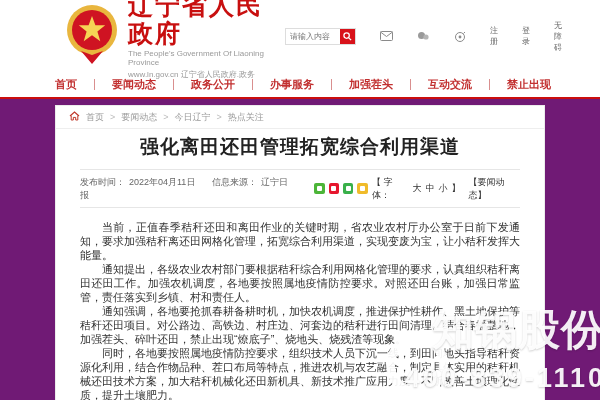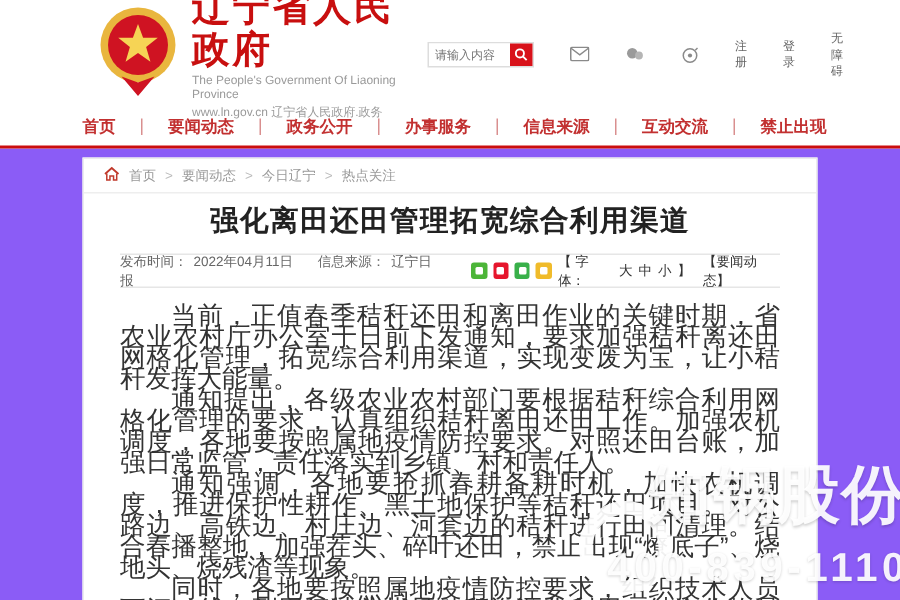--- a/index.html
+++ b/index.html
@@ -1,17 +1,17 @@
 <!DOCTYPE html>
 <html><head>
 <meta charset="utf-8">
 <style>
   * { margin:0; padding:0; box-sizing:border-box; }
   body { background:#ddd; font-family:"Liberation Sans",sans-serif; }
-  .page { position:relative; width:600px; height:400px; background:#8b5cf6; overflow:hidden; margin:0 auto; }
+  .page { position:relative; width:600px; height:400px; background:#701a75; overflow:hidden; margin:0 auto; }
 
   
   .site-header { height:72px; background:#fff; display:flex; align-items:center; justify-content:space-between; padding:0 38px 0 66px; }
   .logo-block { display:flex; align-items:center; gap:10px; }
   .logo-text .site-title { font-family:"Liberation Serif",serif; font-size:25px; font-weight:bold; color:#c80f0f; letter-spacing:2px; line-height:1.1; }
   .logo-text .site-sub-en { font-size:8px; color:#9a9a9a; margin-top:2px; }
   .logo-text .site-url { font-size:8px; color:#9a9a9a; margin-top:2px; }
   .header-right { display:flex; align-items:center; gap:24px; }
   .search-box { display:flex; align-items:stretch; border:1px solid #ddd; height:17px; }
   .search-input { width:54px; border:none; outline:none; font-size:8px; color:#999; padding:0 4px; }
@@ -28,31 +28,31 @@
   .main-area { padding:6px 55px 0; }
   .content-box { background:#fff; border:1px solid #ececec; min-height:293px; }
   .breadcrumb { display:flex; align-items:center; gap:6px; height:23px; padding:0 13px; border-bottom:1px solid #eee; font-size:9px; color:#999; }
   .crumb { cursor:pointer; }
   .crumb-sep { color:#bbb; }
 
   .article { padding:0 24px; }
   .article-subtitle { text-align:center; font-size:12.5px; font-weight:bold; color:#333; padding-top:10px; }
   .article-title { text-align:center; font-size:19px; font-weight:bold; color:#222; margin:5px 0 9px; letter-spacing:1px; }
 
-  .meta-bar { display:flex; justify-content:space-between; align-items:center; height:23px; border-top:1px solid #e6e6e6; border-bottom:1px solid #e6e6e6; font-size:9px; color:#666;gap:20px; }
+  .meta-bar { display:flex; justify-content:space-between; align-items:center; height:39px; border-top:1px solid #e6e6e6; border-bottom:1px solid #e6e6e6; font-size:9px; color:#666;gap:20px; }
   .meta-left span { margin-right:4px; }
   .meta-left .gap { margin-right:14px; }
   .meta-right { display:flex; align-items:center; gap:4px; color:#333; }
   .share-icon { width:11px; height:11px; border-radius:2px; display:flex; align-items:center; justify-content:center; cursor:pointer; }
   .share-icon i { display:block; width:5px; height:5px; background:#fff; border-radius:1px; }
   .font-ctl { cursor:pointer; }
   .print-link { cursor:pointer; margin-left:4px; }
 
   .article-body { padding-top:12px; }
-  .article-body p { font-size:17px; line-height:14px; color:#333; text-align:justify; text-indent:2em; margin:0; }
+  .article-body p { font-size:11px; line-height:14px; color:#333; text-align:justify; text-indent:2em; margin:0; }
 
   
   .watermark { position:absolute; right:0; bottom:0; z-index:5; pointer-events:none; color:rgba(255,255,255,0.93); text-shadow:0 1px 2px rgba(0,0,0,0.18); }
   .wm-company { position:absolute; right:-4px; bottom:42px; font-size:42px; font-weight:bold; letter-spacing:1px; white-space:nowrap; }
   .wm-phone { position:absolute; right:-6px; bottom:6px; font-size:27px; font-weight:bold; letter-spacing:3px; white-space:nowrap; }
   .wm-circle { position:absolute; right:152px; bottom:4px; width:62px; height:62px; border:9px solid rgba(255,255,255,0.93); border-radius:50%; }
 </style>
 </head>
 <body>
 
@@ -114,21 +114,21 @@
 
   <nav class="site-nav">
     <span class="nav-item">首页</span>
       <span class="nav-sep"></span>
     <span class="nav-item">要闻动态</span>
       <span class="nav-sep"></span>
     <span class="nav-item">政务公开</span>
       <span class="nav-sep"></span>
     <span class="nav-item">办事服务</span>
       <span class="nav-sep"></span>
-    <span class="nav-item">信息来源</span>
+    <span class="nav-item">加强茬头</span>
       <span class="nav-sep"></span>
     <span class="nav-item">互动交流</span>
       <span class="nav-sep"></span>
     <span class="nav-item">禁止出现</span>
   </nav>
 
   <div class="main-area">
     <div class="content-box">
 
       <div class="breadcrumb">

